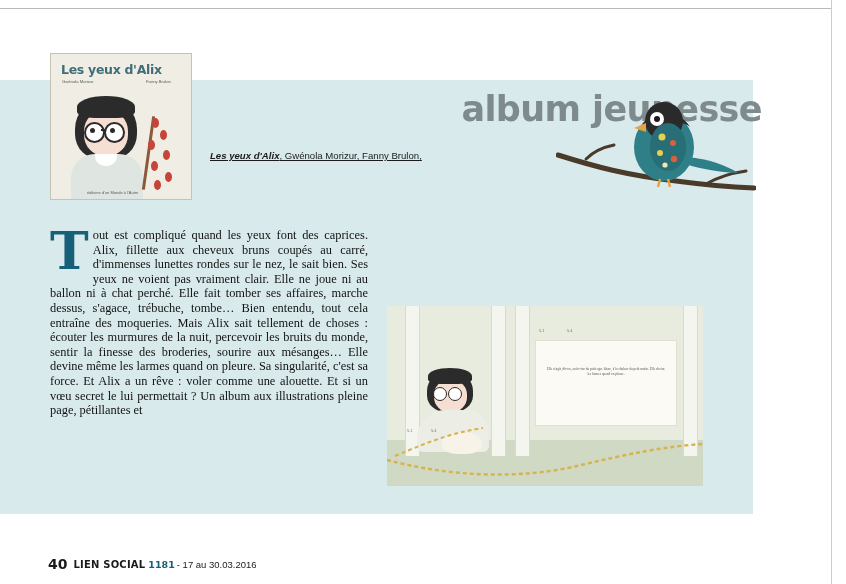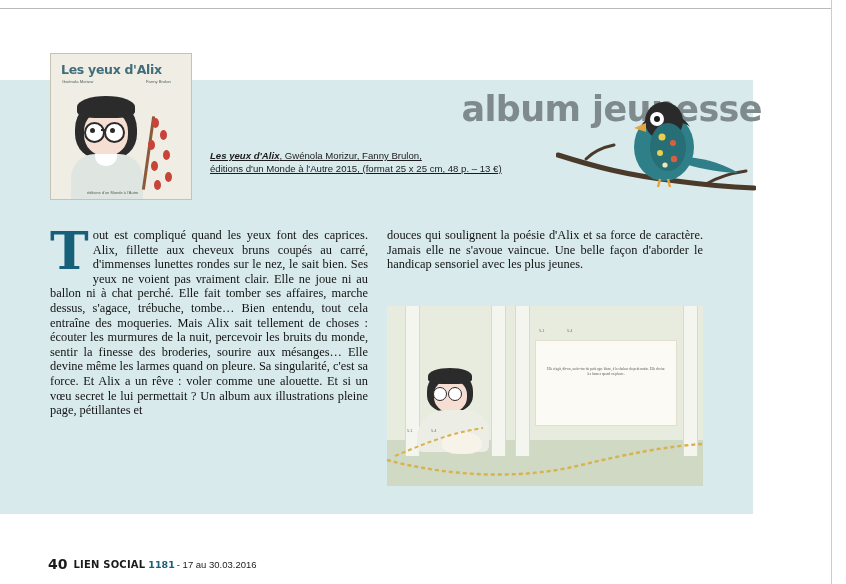--- a/index.html
+++ b/index.html
@@ -400,21 +400,20 @@
     <div class="cv-leaf" style="left:103px; top:126px;"></div>
     <div class="cover-title">Les yeux d'Alix</div>
     <div class="cover-auth1">Gwénola Morizur</div>
     <div class="cover-auth2">Fanny Brulon</div>
     <div class="cover-pub">éditions d'un Monde à l'Autre</div>
   </div>
 
 
   <div class="credits">
     <b>Les yeux d'Alix</b><span>, Gwénola Morizur, Fanny Brulon,</span><br>
-    <span>éditions d'un Monde à l'Autre 2015, (format 25 x 25 cm, 48 p. – 13 €)</span>
   </div>
 
   <div class="bird-wrap">
     <svg width="200" height="120" viewBox="0 0 200 120" xmlns="http://www.w3.org/2000/svg">
 
       <path d="M2 60 C 40 72, 70 80, 120 86 C 150 90, 175 92, 198 93" stroke="#4a3a2a" stroke-width="5" fill="none" stroke-linecap="round"></path>
       <path d="M30 64 C 38 56, 48 52, 58 50" stroke="#4a3a2a" stroke-width="3" fill="none" stroke-linecap="round"></path>
       <path d="M150 89 C 162 82, 176 78, 190 76" stroke="#4a3a2a" stroke-width="3" fill="none" stroke-linecap="round"></path>
 
       <ellipse cx="108" cy="52" rx="30" ry="34" fill="#2f7f88"></ellipse>
@@ -434,23 +433,20 @@
       <path d="M132 62 C 152 64, 170 70, 182 78 C 168 78, 146 74, 132 70 Z" fill="#2f7f88"></path>
 
       <path d="M104 84 L 102 92 M112 84 L 114 92" stroke="#e8a33d" stroke-width="2.4" fill="none"></path>
     </svg>
   </div>
 
   <div class="col col-left">
     <span class="dropcap">T</span><span>out est compliqué quand les yeux font des caprices. Alix, fillette aux cheveux bruns coupés au carré, d'immenses lunettes rondes sur le nez, le sait bien. Ses yeux ne voient pas vraiment clair. Elle ne joue ni au ballon ni à chat perché. Elle fait tomber ses affaires, marche dessus, s'agace, trébuche, tombe… Bien entendu, tout cela entraîne des moqueries. Mais Alix sait tellement de choses : écouter les murmures de la nuit, percevoir les bruits du monde, sentir la finesse des broderies, sourire aux mésanges… Elle devine même les larmes quand on pleure. Sa singularité, c'est sa force. Et Alix a un rêve : voler comme une alouette. Et si un vœu secret le lui permettait ? Un album aux illustrations pleine page, pétillantes et</span>
   </div>
 
-  <div class="col col-right">
-    <span>douces qui soulignent la poésie d'Alix et sa force de caractère. Jamais elle ne s'avoue vaincue. Une belle façon d'aborder le handicap sensoriel avec les plus jeunes.</span>
-  </div>
 
 
   <div class="photo">
     <div class="ph-ground"></div>
     <div class="ph-trunk" style="left:18px;"></div>
     <div class="ph-trunk" style="left:104px;"></div>
     <div class="ph-trunk" style="left:128px;"></div>
     <div class="ph-trunk" style="left:296px;"></div>
 
     <div class="ph-card">

